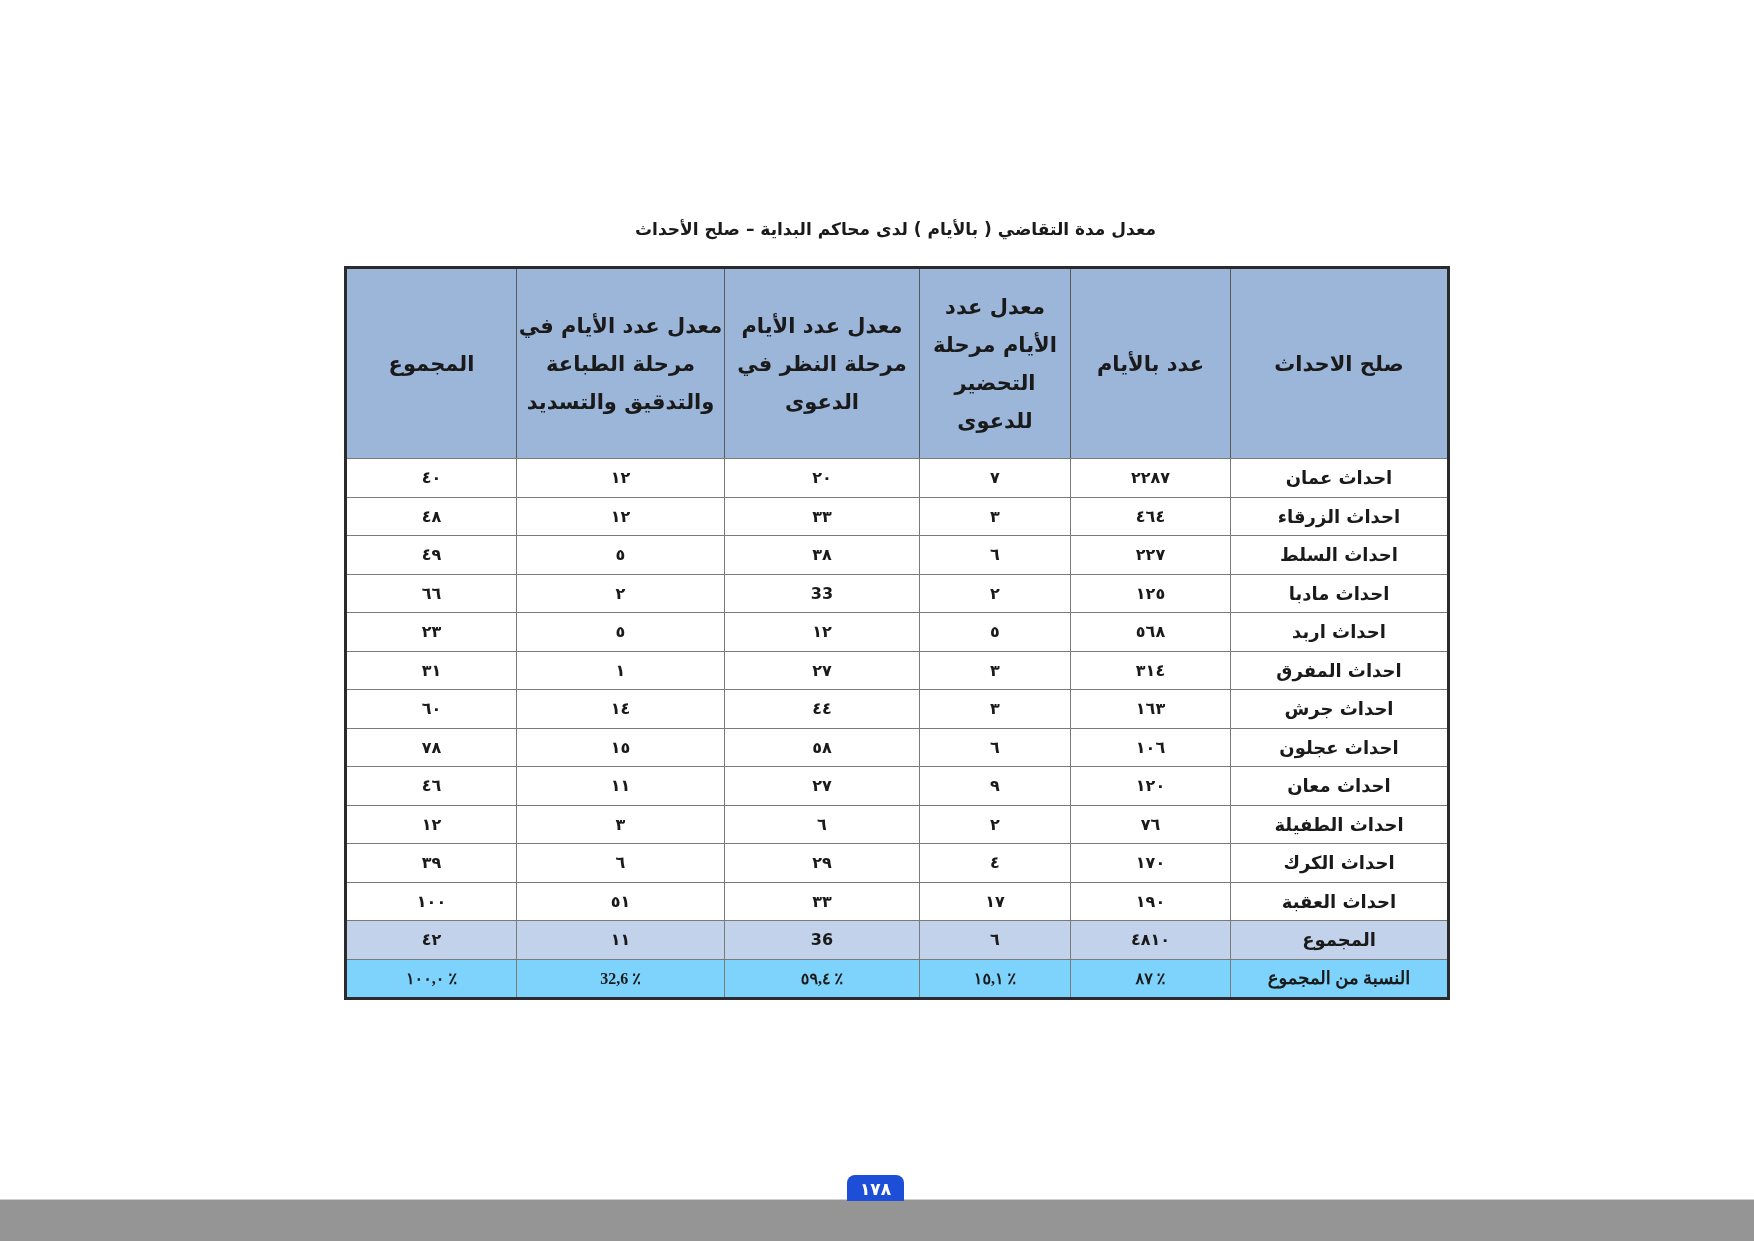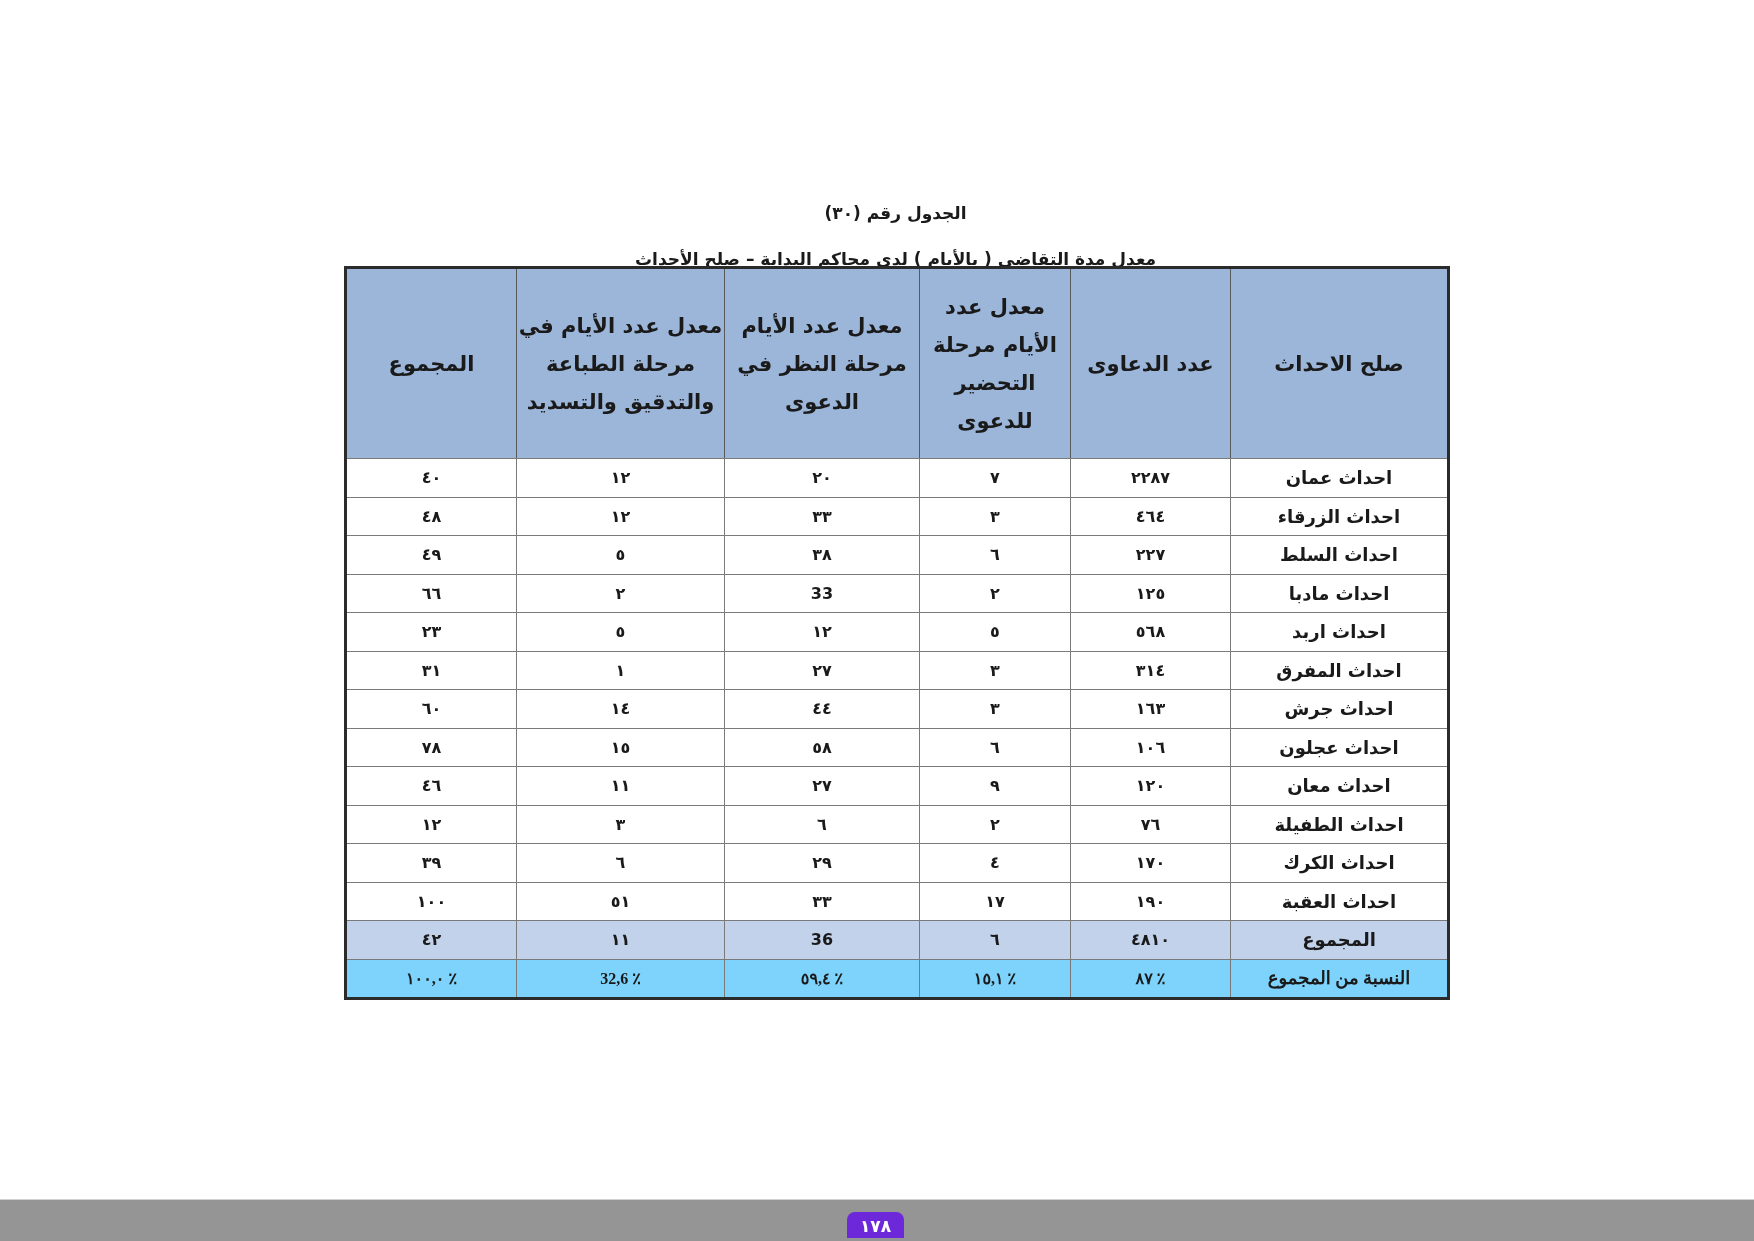--- a/index.html
+++ b/index.html
@@ -27,46 +27,45 @@
   tr.total-row td { background: #c2d2ea; }
   tr.pct-row td { background: #7dd3fc; font-family: Liberation Serif, serif; }
   col.c1 { width: 218px; }
   col.c2 { width: 160px; }
   col.c3 { width: 151px; }
   col.c4 { width: 195px; }
   col.c5 { width: 208px; }
   col.c6 { width: 171px; }
   .footer-bar { position: absolute; left: 0; top: 1199px; width: 1754px; height: 42px; background: #959596; border-top: 1px solid #d0d0d0; }
   .page-tab {
-    position: absolute; left: 847px; top: 1212px; width: 57px; height: 26px; background: #6d28d9;
+    position: absolute; left: 847px; top: 1175px; width: 57px; height: 26px; background: #1d4ed8;
     border-radius: 8px 8px 0 0; color: #ffffff; font-weight: bold; font-size: 17px;
     text-align: center; line-height: 28px;
   }
 </style>
 </head>
 <body>
 
 <div class="titles">
-  <div class="title-1">الجدول رقم (٣٠)</div>
   <div class="title-2">معدل  مدة التقاضي ( بالأيام ) لدى محاكم البداية  –  صلح الأحداث</div>
 </div>
 
 <table class="data">
   <colgroup>
     <col class="c1">
       <col class="c2">
       <col class="c3">
       <col class="c4">
       <col class="c5">
       <col class="c6">
   </colgroup>
   <thead>
     <tr>
       <th>صلح الاحداث</th>
-      <th>عدد الدعاوى</th>
+      <th>عدد بالأيام</th>
       <th>معدل عدد الأيام مرحلة التحضير للدعوى</th>
       <th>معدل عدد الأيام مرحلة النظر في  الدعوى</th>
       <th>معدل عدد الأيام في مرحلة الطباعة والتدقيق والتسديد</th>
       <th>المجموع</th>
     </tr>
   </thead>
   <tbody id="table-body">
       <tr>
         <td class="name">احداث عمان</td>
         <td>٢٢٨٧</td>

